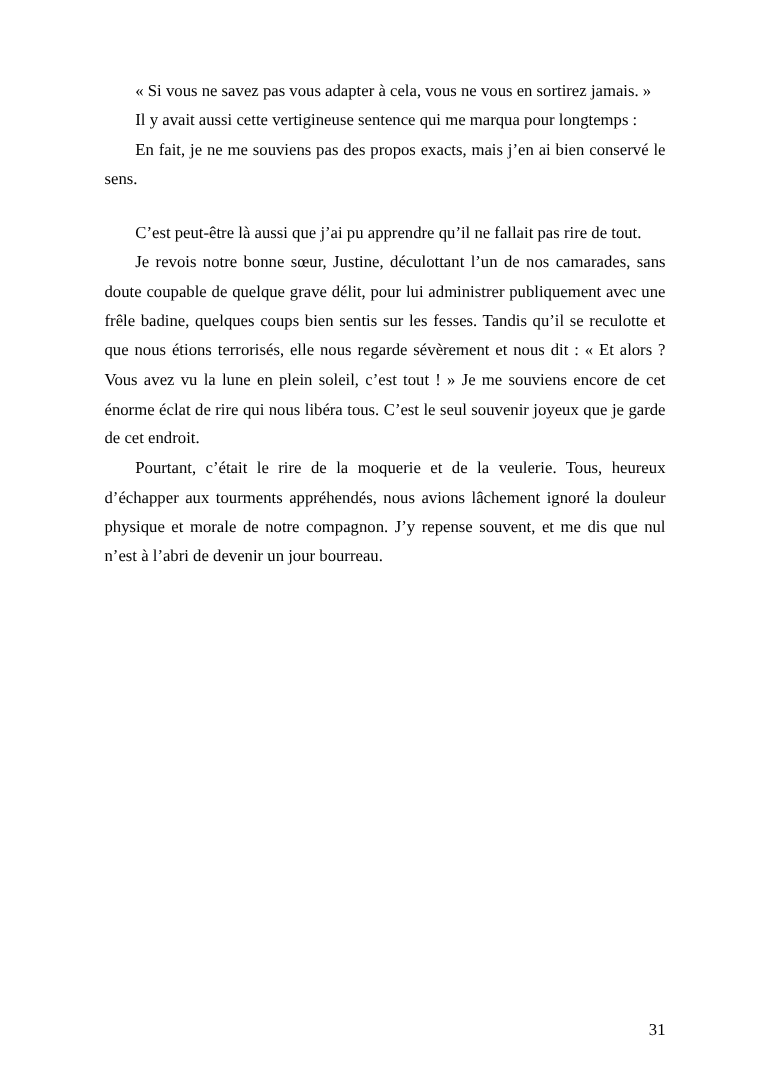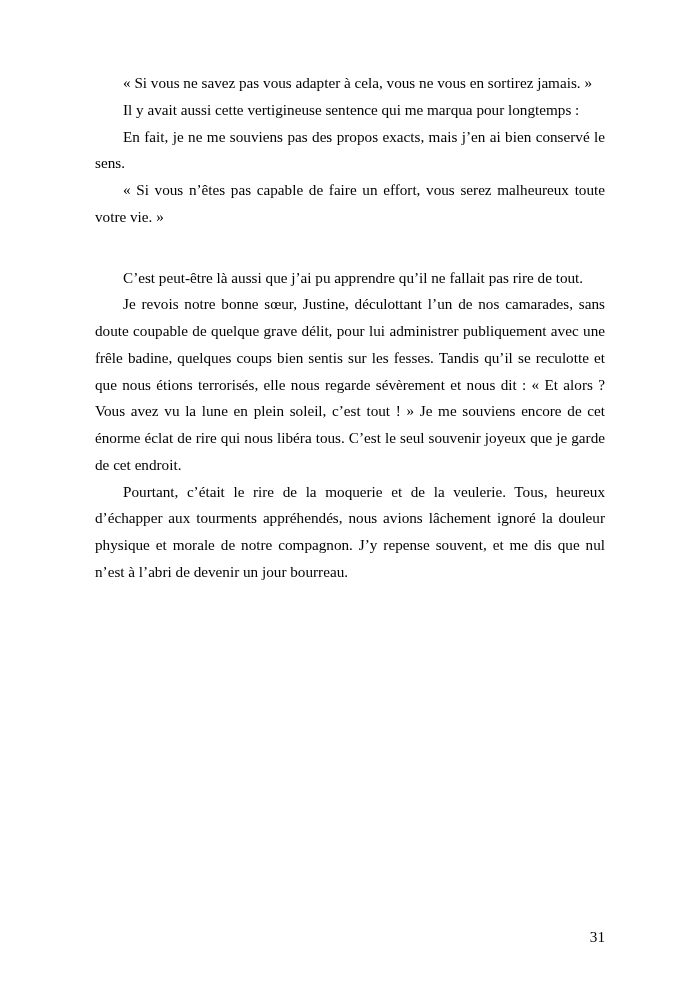--- a/index.html
+++ b/index.html
@@ -25,41 +25,40 @@
     font-size: 15.2px;
     line-height: 1.76;
     text-align: justify;
     text-justify: inter-word;
   }
   .body-text p {
     margin: 0;
     text-indent: 28px;
   }
   .body-text p.spaced-before {
-    margin-top: 34px;
+    margin-top: 22px;
   }
   .page-number {
     position: absolute;
     right: 95px;
     bottom: 48px;
     font-size: 15.2px;
     line-height: 1;
     text-align: right;
   }
 </style>
 </head>
 <body>
 
 <div class="page">
 
   <div class="body-text">
     <p>« Si vous ne savez pas vous adapter à cela, vous ne vous en sortirez jamais. »</p>
     <p>Il y avait aussi cette vertigineuse sentence qui me marqua pour longtemps :</p>
     <p>En fait, je ne me souviens pas des propos exacts, mais j’en ai bien conservé le sens.</p>
-    <p>« Si vous n’êtes pas capable de faire un effort, vous serez malheureux toute votre vie. »</p>
     <p class="spaced-before">C’est peut-être là aussi que j’ai pu apprendre qu’il ne fallait pas rire de tout.</p>
     <p>Je revois notre bonne sœur, Justine, déculottant l’un de nos camarades, sans doute coupable de quelque grave délit, pour lui administrer publiquement avec une frêle badine, quelques coups bien sentis sur les fesses. Tandis qu’il se reculotte et que nous étions terrorisés, elle nous regarde sévèrement et nous dit : « Et alors ? Vous avez vu la lune en plein soleil, c’est tout ! » Je me souviens encore de cet énorme éclat de rire qui nous libéra tous. C’est le seul souvenir joyeux que je garde de cet endroit.</p>
     <p>Pourtant, c’était le rire de la moquerie et de la veulerie. Tous, heureux d’échapper aux tourments appréhendés, nous avions lâchement ignoré la douleur physique et morale de notre compagnon. J’y repense souvent, et me dis que nul n’est à l’abri de devenir un jour bourreau.</p>
   </div>
 
   <div class="page-number">31</div>
 
 </div>
 
 </body></html>

